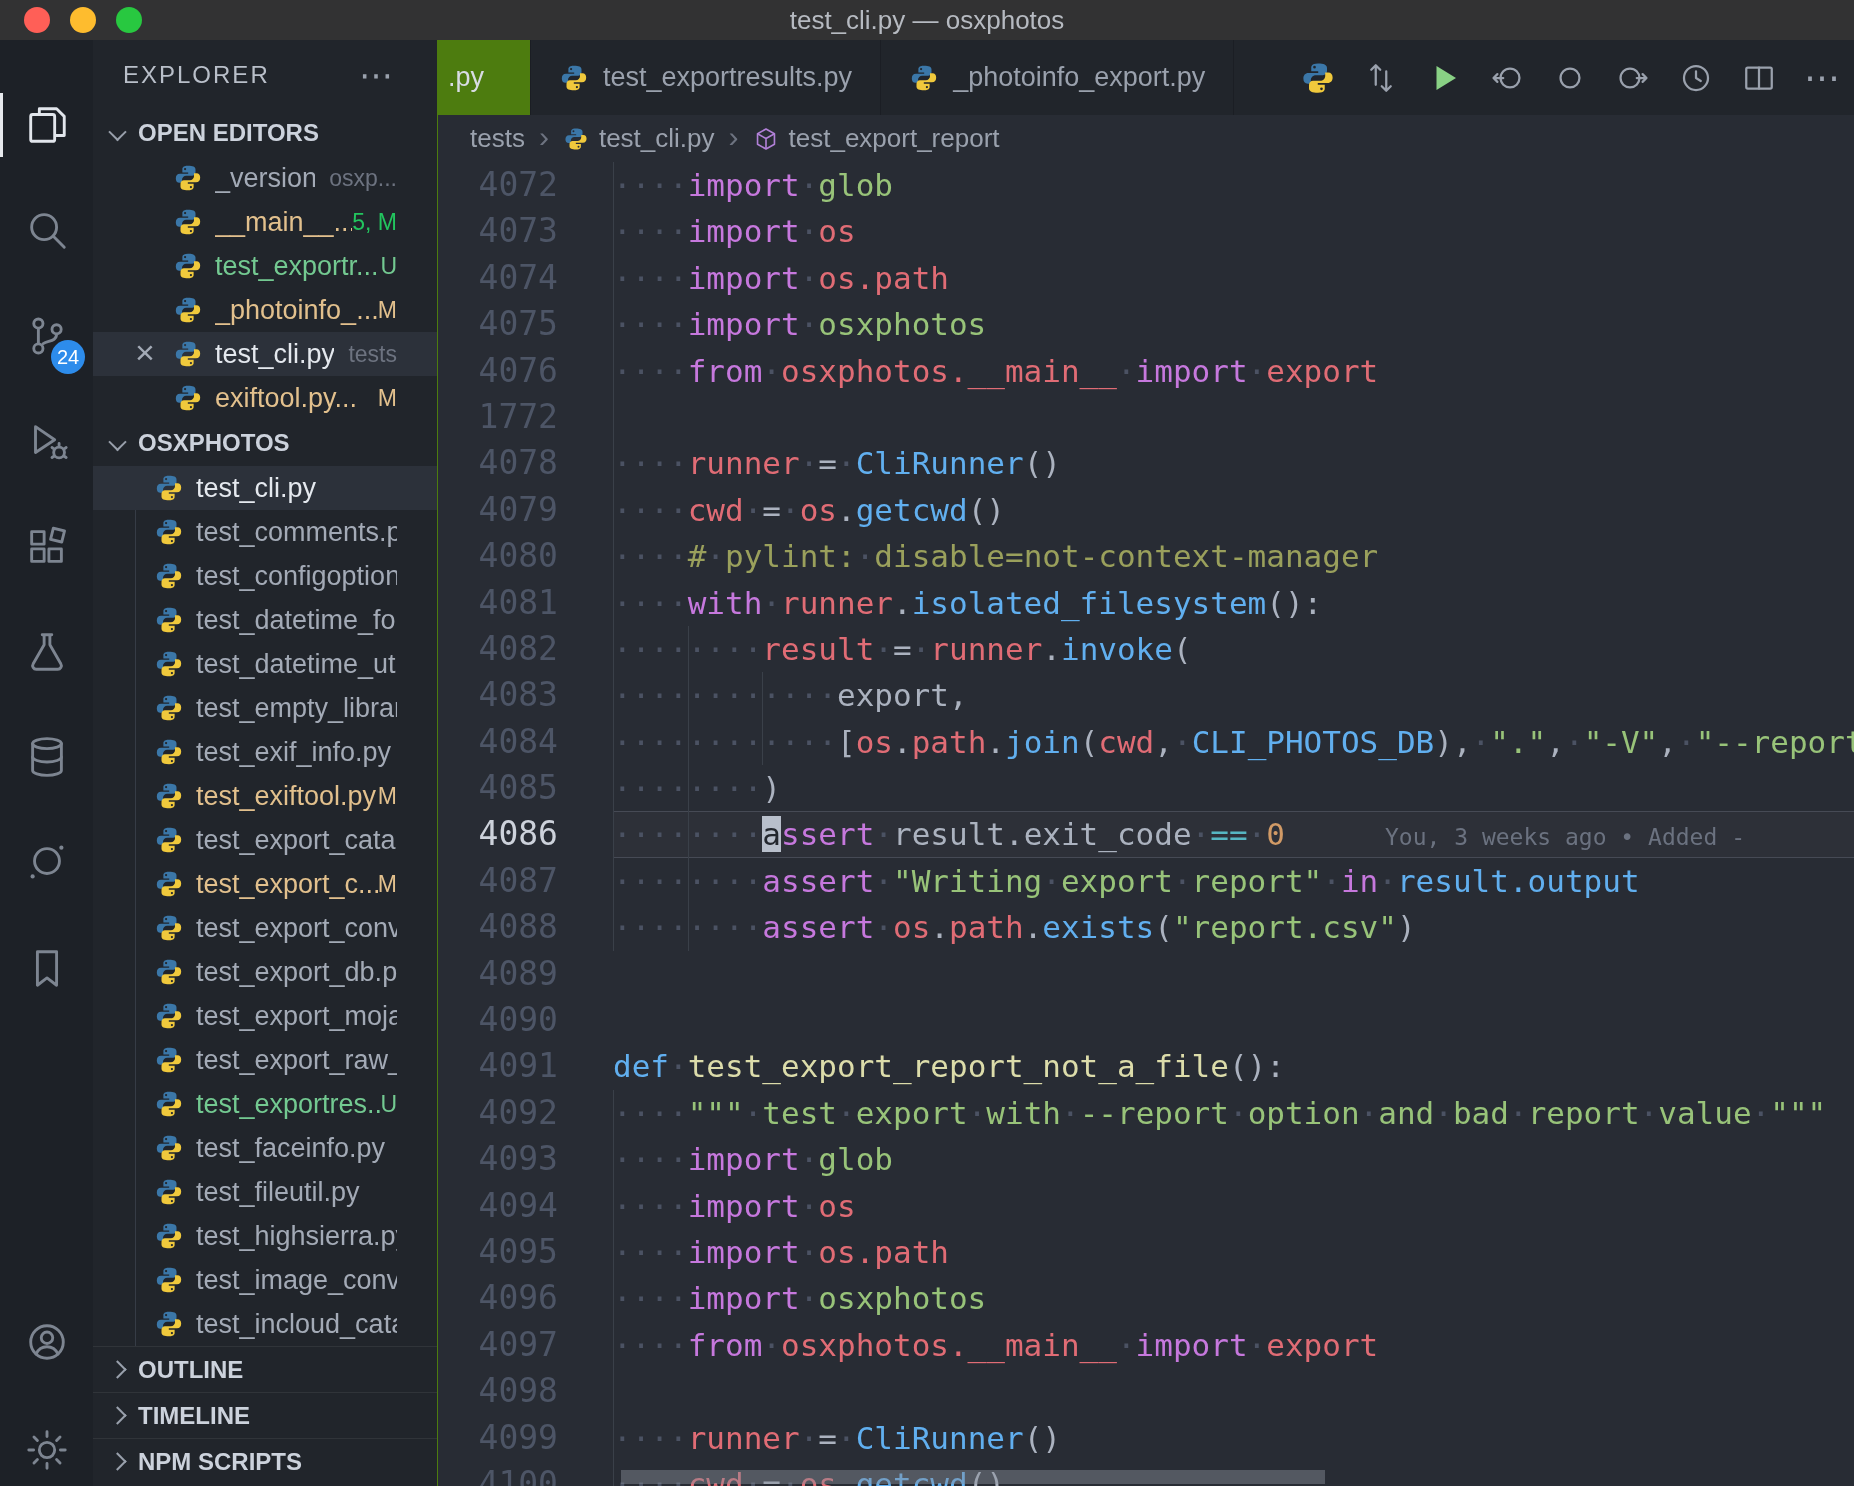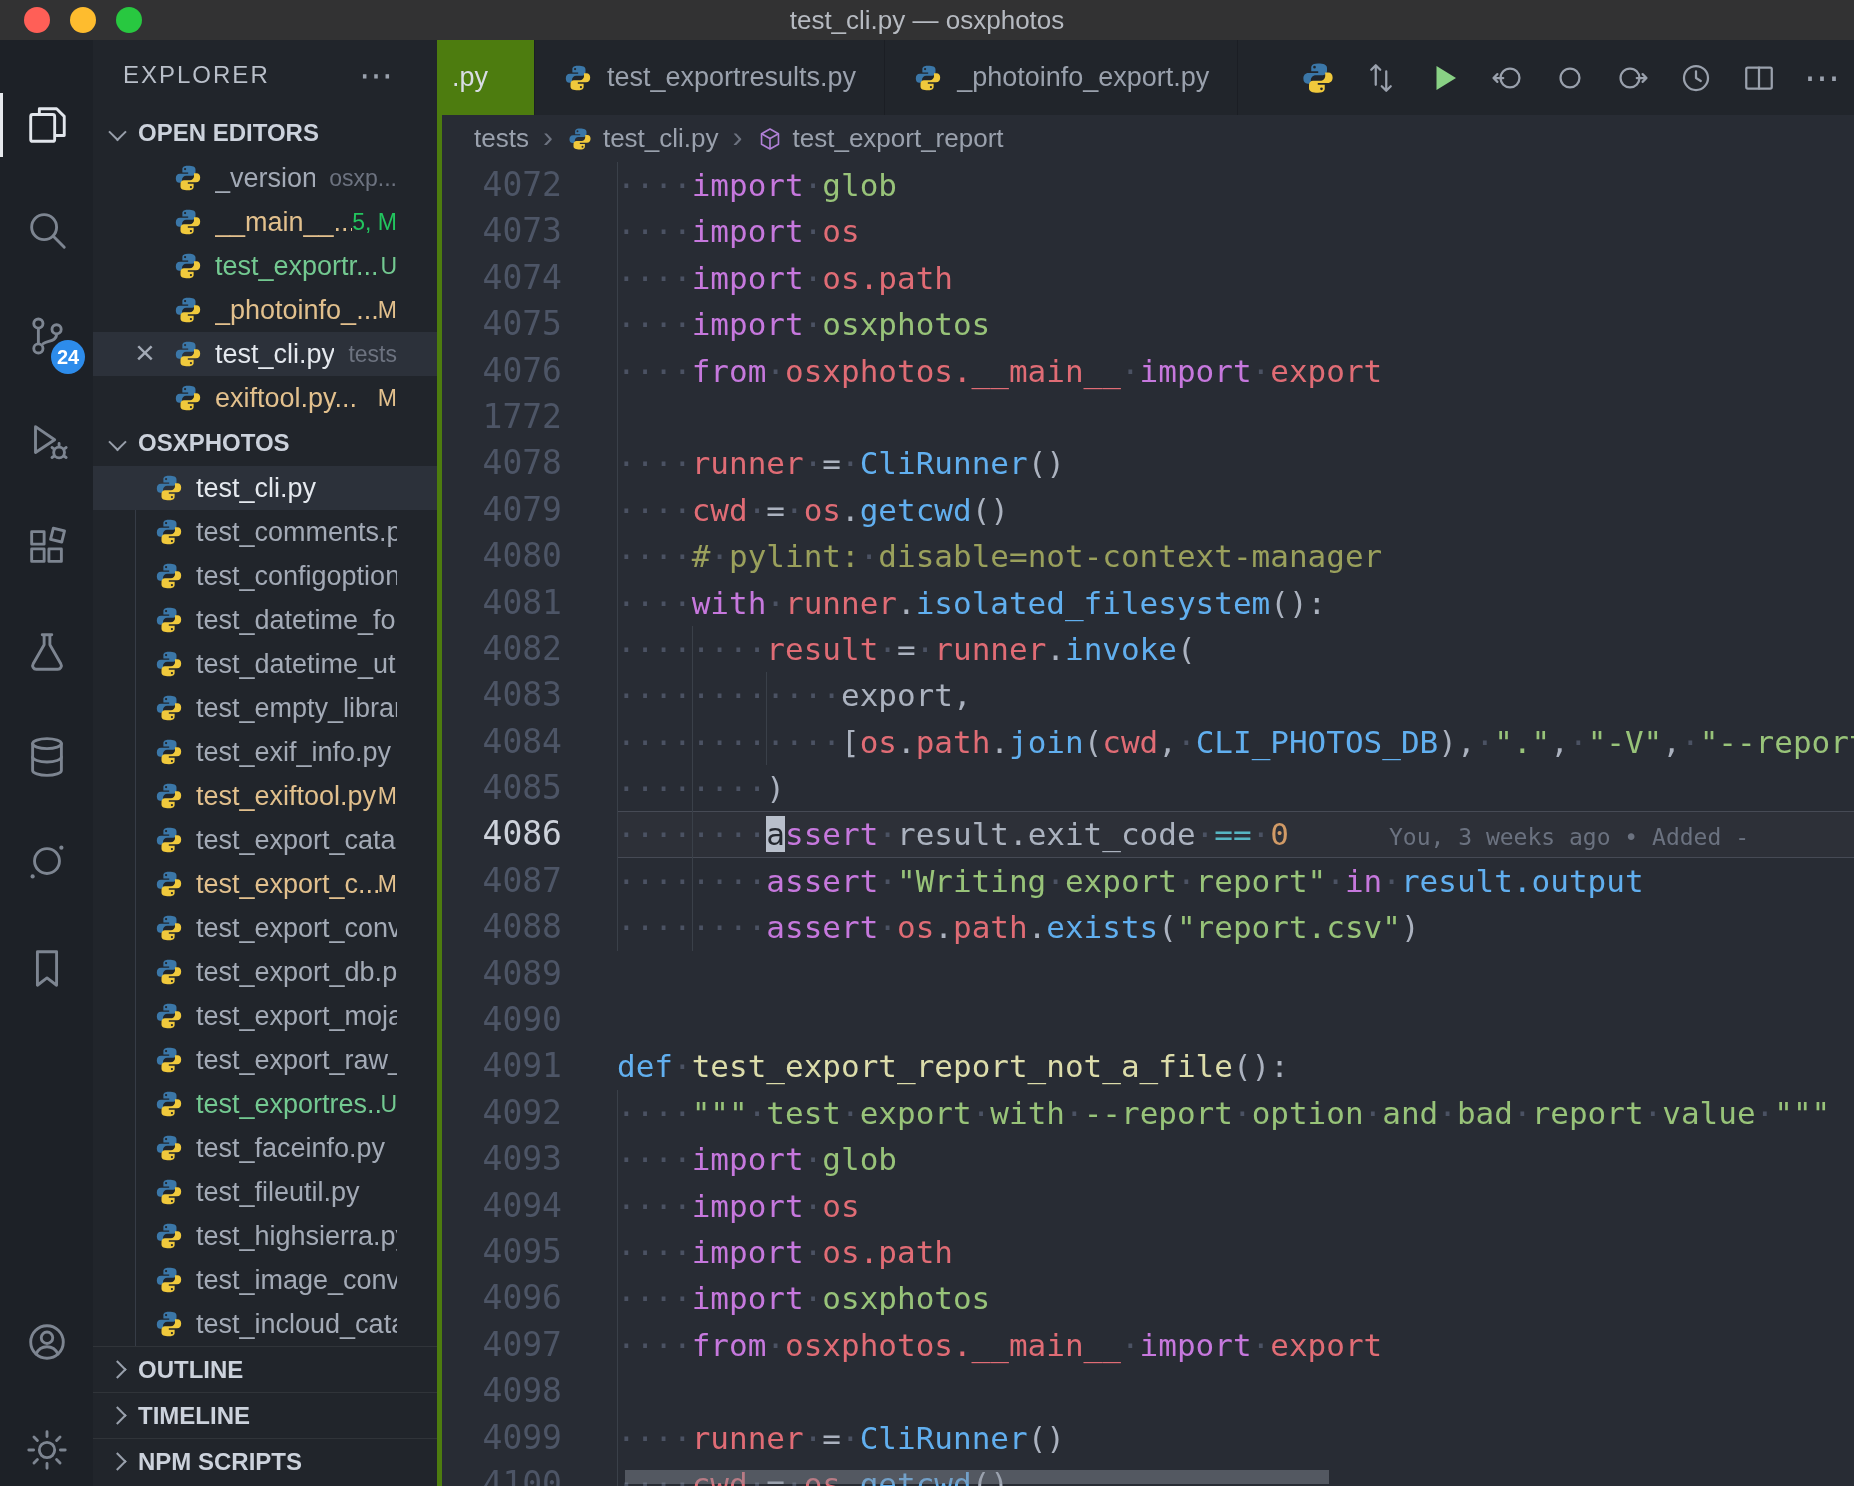--- a/index.html
+++ b/index.html
@@ -12,21 +12,21 @@
   
   .main{display:flex;height:1446px;}
   .activitybar{width:93px;background:#1d2127;position:relative;flex:none;}
   .ab-item{position:absolute;left:0;width:93px;height:96px;display:flex;align-items:center;justify-content:center;color:#7d8591;}
   .ab-item svg{width:46px;height:46px;}
   .ab-item.active{color:#e2e6ec;}
   .ab-item.active::before{content:"";position:absolute;left:0;top:16px;bottom:16px;width:3px;background:#e7e9ed;}
   .ab-badge{position:absolute;right:8px;bottom:10px;min-width:34px;height:34px;border-radius:17px;
     background:#2d8ceb;color:#fff;font-size:20px;display:flex;align-items:center;justify-content:center;padding:0 4px;box-sizing:border-box;}
   
-  .sidebar{width:344px;background:#21252b;flex:none;display:flex;flex-direction:column;border-right:5px solid #4d7c0f;overflow:hidden;}
+  .sidebar{width:344px;background:#21252b;flex:none;display:flex;flex-direction:column;border-right:1px solid #4d7c0f;overflow:hidden;}
   .sb-title{height:70px;flex:none;display:flex;align-items:center;padding-left:30px;color:#b9bfc9;font-size:24px;letter-spacing:2px;position:relative;}
   .sb-more{position:absolute;right:44px;font-size:34px;color:#9aa1ad;letter-spacing:0;}
   .sb-header{height:46px;flex:none;display:flex;align-items:center;gap:14px;padding-left:18px;color:#ccd2dc;font-size:24px;font-weight:700;}
   .chev{width:11px;height:11px;border-right:2.4px solid #99a0ac;border-bottom:2.4px solid #99a0ac;transform:rotate(45deg) translate(-1px,-1px);flex:none;}
   .chev.right{transform:rotate(-45deg);}
   .sb-item{height:44px;flex:none;display:flex;align-items:center;font-size:27px;color:#a3aab6;position:relative;padding-right:40px;white-space:nowrap;}
   .oe .sb-item{padding-left:80px;}
   .tree .sb-item{padding-left:61px;}
   .sb-item .label{margin-left:12px;overflow:hidden;text-overflow:clip;}
   .sb-item .desc{margin-left:14px;color:#6d7380;font-size:23px;}
@@ -92,21 +92,21 @@
           <path d="M15.3 15.3L21 21"></path>
         </svg>
       </div>
       <div class="ab-item" style="top: 248px;">
         <svg viewBox="0 0 24 24" fill="none" stroke="currentColor" stroke-width="1.5" stroke-linecap="round" stroke-linejoin="round">
           <circle cx="7.5" cy="5.5" r="2.4"></circle>
           <circle cx="7.5" cy="18.5" r="2.4"></circle>
           <circle cx="17" cy="8.5" r="2.4"></circle>
           <path d="M7.5 8v8M17 11c0 4-4.5 3.3-7 5"></path>
         </svg>
-        <div class="ab-badge" style="background: rgb(45, 140, 235); font-weight: bold;">24</div>
+        <div class="ab-badge" style="background: rgb(45, 140, 235);">24</div>
       </div>
       <div class="ab-item" style="top: 354px;">
         <svg viewBox="0 0 24 24" fill="none" stroke="currentColor" stroke-width="1.5" stroke-linecap="round" stroke-linejoin="round">
           <path d="M6 4l10 6.8L6 17.5z"></path>
           <circle cx="18.3" cy="17.5" r="2.8"></circle>
           <path d="M18.3 13.8v-1M15.8 15.7l-1.2-.8M20.8 15.7l1.2-.8M15.8 19.3l-1.2.8M20.8 19.3l1.2.8"></path>
         </svg>
       </div>
       <div class="ab-item" style="top: 459px;">
         <svg viewBox="0 0 24 24" fill="none" stroke="currentColor" stroke-width="1.5" stroke-linecap="round" stroke-linejoin="round">

